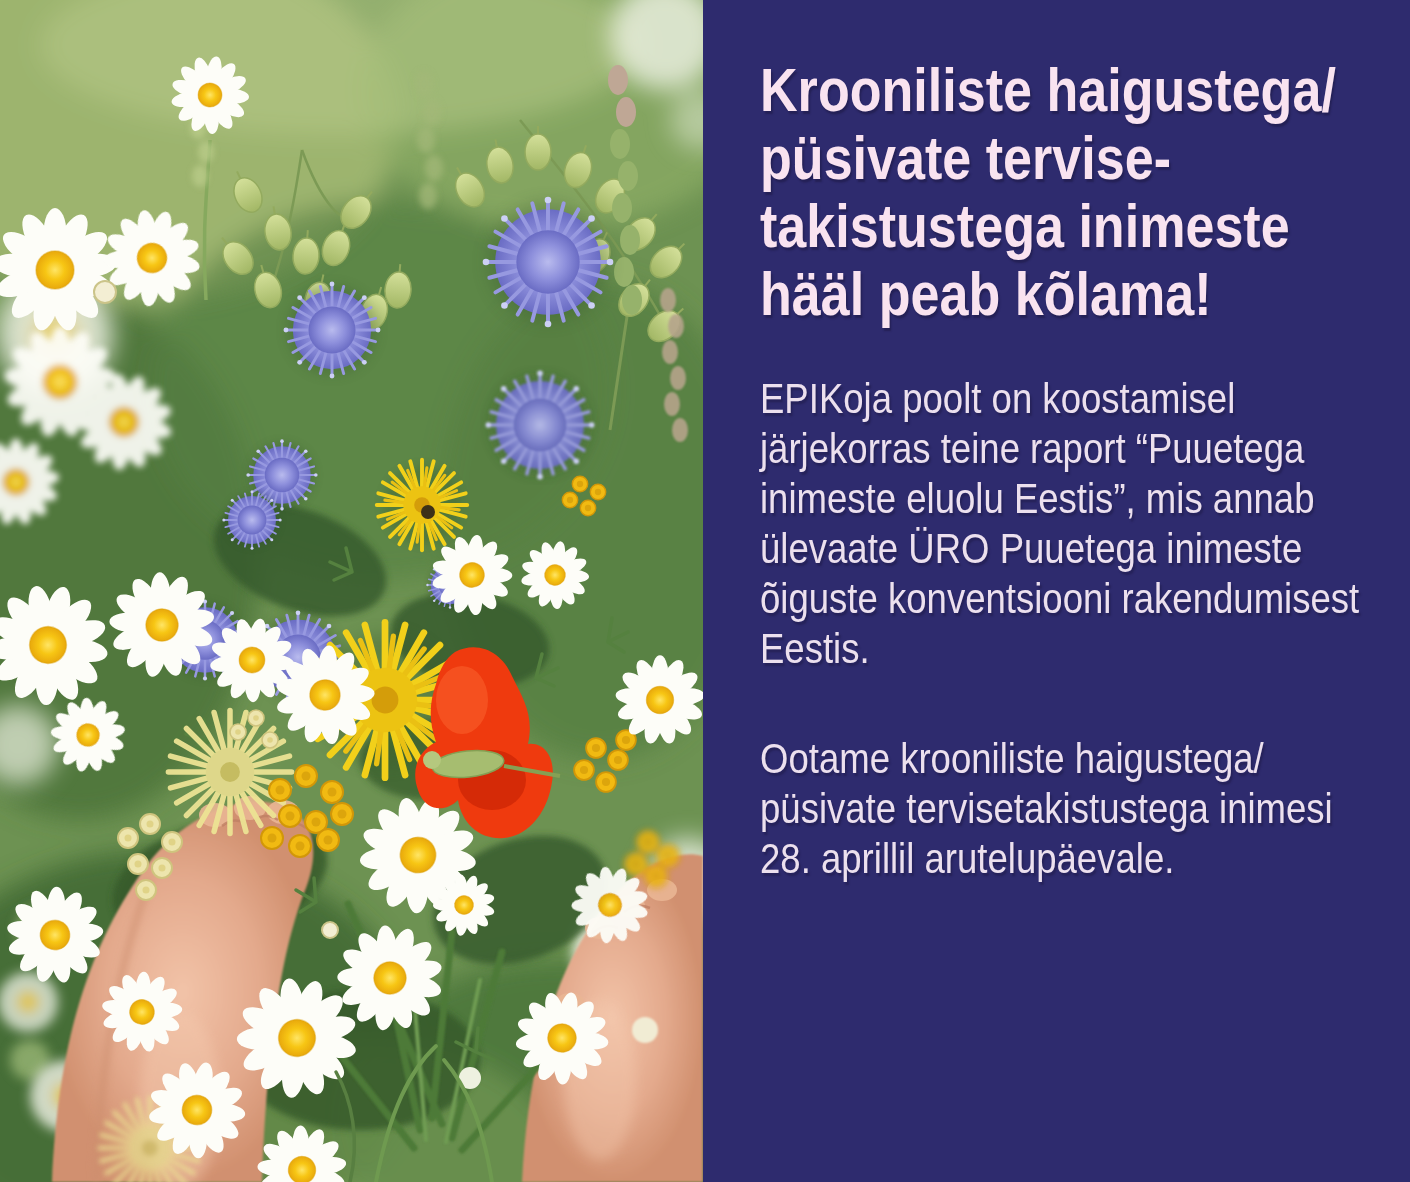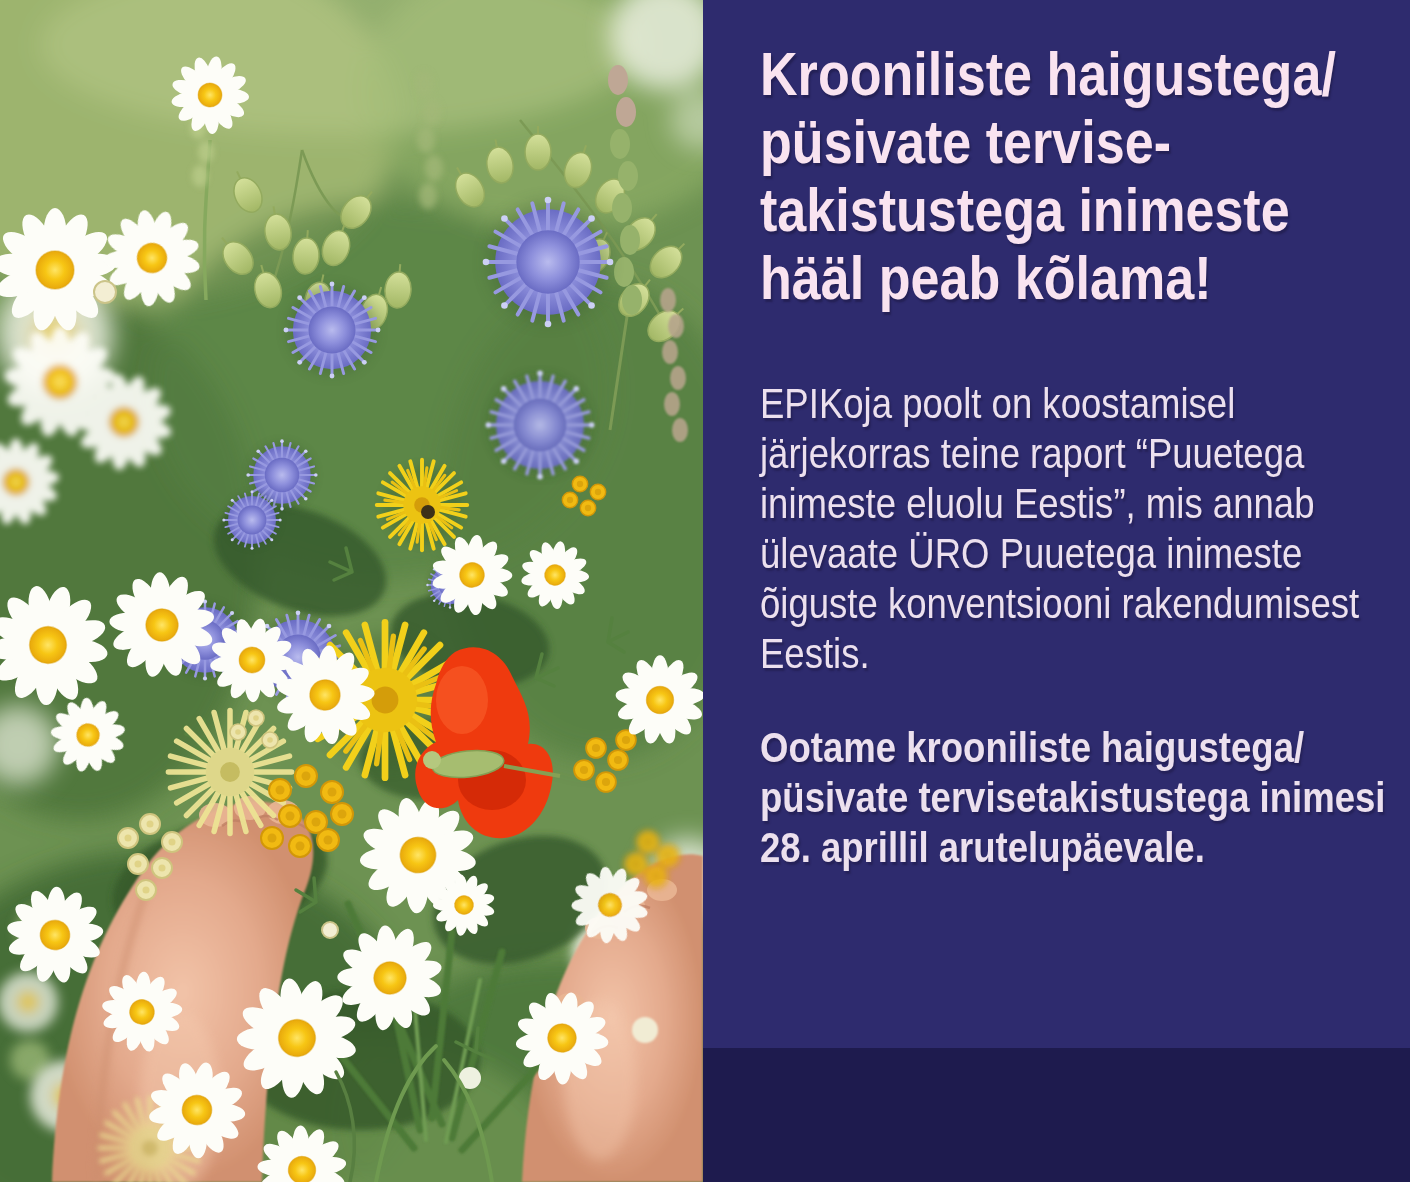--- a/index.html
+++ b/index.html
@@ -1,31 +1,31 @@
 <!DOCTYPE html>
 <html style="--panel_bg: #2e2b6e; --heading_color: #f9e3f0; --body_color: #ece0ee; --field_green: #6d9252; --daisy_center_yellow: #f6c214; --globe_flower_violet: #8e90dc; --poppy_red: #ef3a0e; --skin_tone: #e3a98c;"><head>
 <meta charset="utf-8">
 <style>
   html,body{margin:0;padding:0;background:#1e1b4e;}
   .stage{position:relative;width:1410px;height:1182px;overflow:hidden;
          font-family:"Liberation Sans","DejaVu Sans",sans-serif;}
   .photo{position:absolute;left:0;top:0;width:703px;height:1182px;overflow:hidden;}
   .photo svg{display:block;width:703px;height:1182px;}
-  .panel{position:absolute;left:703px;top:0;width:707px;height:1048px;
+  .panel{position:absolute;left:703px;top:0;width:707px;height:1182px;
          background:var(--panel_bg,#2e2b6e);box-sizing:border-box;
-         padding:0 36px 0 57px;}
+         padding:16px 36px 0 57px;}
   .heading{margin:40px 0 0 0;font-weight:700;font-size:62px;line-height:68px;
            color:var(--heading_color,#f9e3f0);
            text-shadow:2px 3px 2px rgba(24,20,58,.45);}
   .hline{display:block;white-space:pre;transform:scaleX(0.84);transform-origin:0 50%;}
   .para{font-size:42px;line-height:50px;font-weight:400;
         color:var(--body_color,#ece0ee);
         text-shadow:2px 3px 2px rgba(24,20,58,.4);}
-  .para.p1{margin-top:67px;}
-  .para.p2,.para.p3{margin-top:44px;font-weight:bold;}
+  .para.p1{margin-top:46px;}
+  .para.p2,.para.p3{margin-top:60px;}
   .bline{display:block;white-space:pre;transform:scaleX(0.87);transform-origin:0 50%;}
 </style>
 </head>
 <body>
 
 <div class="stage">
 
   <div class="photo">
     <svg viewBox="0 0 703 1182" preserveAspectRatio="none">
       <defs>

